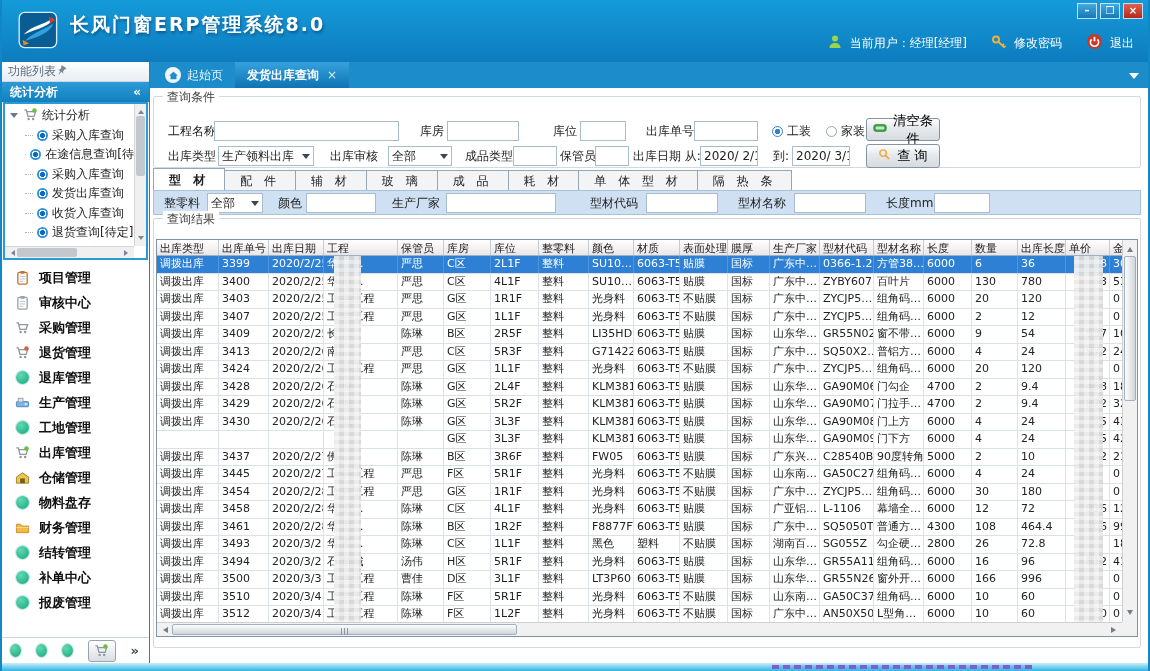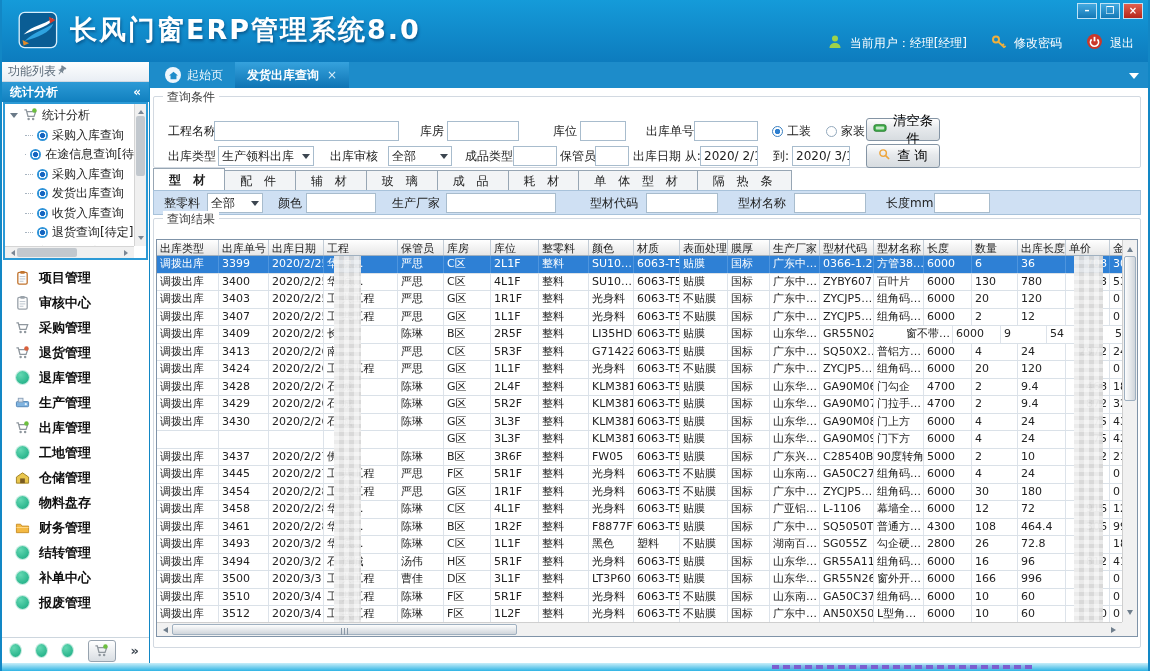--- a/index.html
+++ b/index.html
@@ -3,21 +3,21 @@
 <meta charset="utf-8">
 <style>
   html,body{margin:0;padding:0;background:#e8e8e8;}
   *{box-sizing:border-box;}
   .app{position:relative;width:1150px;height:671px;background:#fff;overflow:hidden;
        font-family:"DejaVu Sans","Liberation Sans",sans-serif;font-size:12px;color:#222;
        border-left:2px solid #1287c5;border-right:2px solid #1287c5;}
   
   .titlebar{height:62px;background:linear-gradient(#159bd9,#0d7cbe);position:relative;}
   .logo{position:absolute;left:14px;top:8px;width:46px;height:44px;}
-  .apptitle{position:absolute;left:68px;top:12px;font-size:27px;font-weight:bold;color:#fff;
+  .apptitle{position:absolute;left:68px;top:12px;font-size:19px;font-weight:bold;color:#fff;
             letter-spacing:2px;text-shadow:1px 2px 3px rgba(0,30,70,.45);}
   .winctrl{position:absolute;right:5px;top:3px;display:flex;gap:3px;}
   .wbtn{width:20px;height:16px;background:linear-gradient(#43a9e0,#1478b6);border:1px solid #bfe2f5;
         color:#fff;font-size:10px;line-height:13px;text-align:center;font-weight:bold;}
   .wbtn.close{background:linear-gradient(#e2604e,#b5271b);}
   .userbar{position:absolute;right:14px;top:33px;display:flex;align-items:center;gap:7px;color:#fff;}
   .userbar .gap{width:10px;}
   
   .mainrow{display:flex;height:601px;}
   .sidebar{width:148px;border-right:1px solid #1287c5;display:flex;flex-direction:column;background:#fff;}
@@ -293,34 +293,34 @@
               <svg width="15" height="15" viewBox="0 0 16 16">
                 <rect x="1.5" y="7" width="13" height="5.5" rx="1" fill="#7fb3e0" stroke="#4f83b4"></rect>
                 <rect x="3.5" y="3.5" width="5" height="4" fill="#dbe6f0" stroke="#8aa0b8"></rect>
                 <circle cx="11.5" cy="9.8" r="1.2" fill="#e8f2fb"></circle>
               </svg>
             </span>
             <span>生产管理</span>
           </div>
           <div class="mod">
             <span class="ic">
+              <i class="dotico"></i>
+            </span>
+            <span>工地管理</span>
+          </div>
+          <div class="mod">
+            <span class="ic">
               <svg width="15" height="15" viewBox="0 0 16 16">
                 <path d="M1.5 3h2l1.8 7h6.5l1.7-5H4" fill="none" stroke="#8f979e" stroke-width="1.4"></path>
                 <circle cx="6" cy="12.8" r="1.3" fill="#8f979e"></circle>
                 <circle cx="10.8" c="" cy="12.8" r="1.3" fill="#8f979e"></circle>
                 <circle cx="12.2" cy="3.6" r="2.4" fill="#6cbf3e"></circle>
               </svg>
             </span>
             <span>出库管理</span>
-          </div>
-          <div class="mod">
-            <span class="ic">
-              <i class="dotico"></i>
-            </span>
-            <span>工地管理</span>
           </div>
           <div class="mod">
             <span class="ic">
               <svg width="15" height="15" viewBox="0 0 16 16">
                 <path d="M1.5 7.5L8 3l6.5 4.5V14h-13z" fill="#e9c64d" stroke="#a08128"></path>
                 <rect x="5.5" y="9" width="5" height="5" fill="#7a5c22"></rect>
               </svg>
             </span>
             <span>仓储管理</span>
           </div>
@@ -601,21 +601,21 @@
                 <div class="gc" style="width: 46px;">陈琳</div>
                 <div class="gc" style="width: 47px;">B区</div>
                 <div class="gc" style="width: 48px;">2R5F</div>
                 <div class="gc" style="width: 50px;">整料</div>
                 <div class="gc" style="width: 45px;">LI35HD</div>
                 <div class="gc" style="width: 46px;">6063-T5</div>
                 <div class="gc" style="width: 48px;">贴膜</div>
                 <div class="gc" style="width: 42px;">国标</div>
                 <div class="gc" style="width: 50px;">山东华…</div>
                 <div class="gc" style="width: 54px;">GR55N02</div>
-                <div class="gc" style="width: 50px; margin-left: 29px;">窗不带…</div>
+                <div class="gc" style="width: 50px;">窗不带…</div>
                 <div class="gc" style="width: 48px;">6000</div>
                 <div class="gc" style="width: 46px;">9</div>
                 <div class="gc" style="width: 48px;">54</div>
                 <div class="gc rt2" style="width: 44px;">537</div>
                 <div class="gc" style="width: 26px;">106</div>
               </div>
               <div class="grow">
                 <div class="gc" style="width: 62px;">调拨出库</div>
                 <div class="gc" style="width: 50px;">3413</div>
                 <div class="gc" style="width: 55px;">2020/2/26</div>

